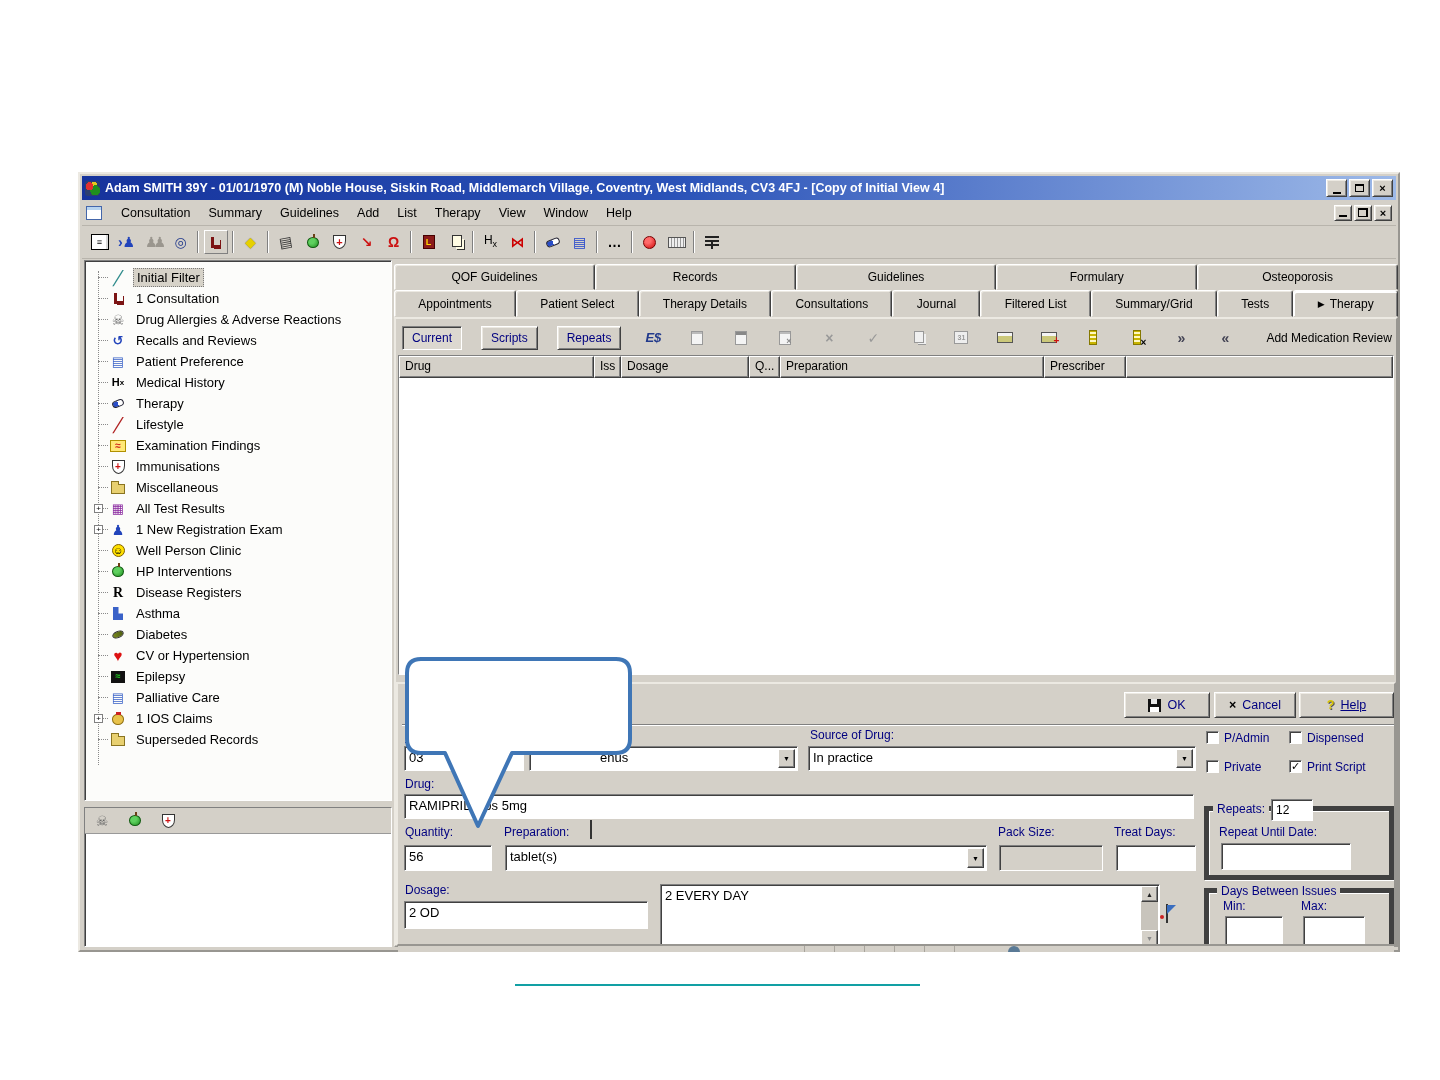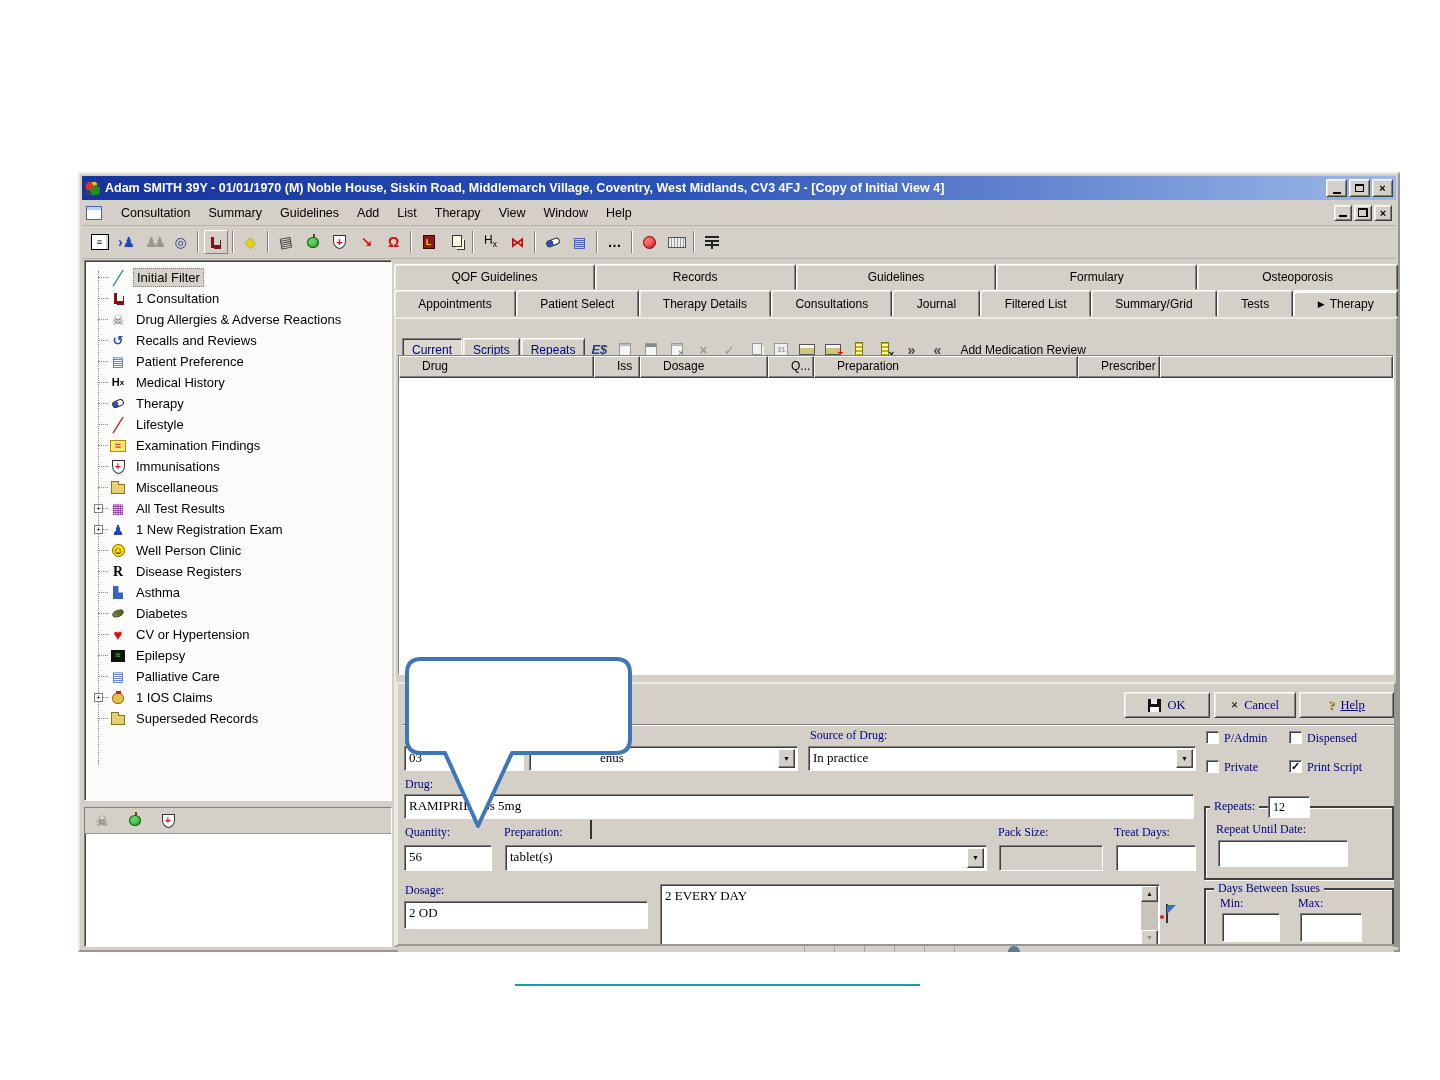--- a/index.html
+++ b/index.html
@@ -110,42 +110,42 @@
   .tabrow { position:absolute; display:flex; }
   .tab { background:#d4d0c8; border:1px solid; border-color:#fff #404040 #d4d0c8 #fff; border-radius:3px 3px 0 0; box-shadow:inset 1px 1px 0 #ece9e2, inset -1px 0 0 #808080; font-size:12px; color:#000; display:flex; align-items:center; justify-content:center; height:26px; padding:0 10px; white-space:nowrap; }
   .tabs1 { left:314px; top:90px; width:1004px; }
   .tabs1 .tab { flex:1; }
   .tabs2 { left:314px; top:116px; width:1004px; }
   .tabs2 .tab { flex:1 1 auto; height:27px; }
   .tab.active { font-weight:normal; box-shadow:inset 1px 2px 0 #fff, inset -1px 0 0 #808080; border-bottom-color:#d4d0c8; position:relative; z-index:3; }
   .tab .arr { font-size:9px; margin-right:5px; }
 
   
-  .ttoolbar { position:absolute; left:318px; top:160px; width:996px; height:31px; display:flex; align-items:center; padding:0 4px; }
+  .ttoolbar { position:absolute; left:318px; top:148px; width:996px; height:31px; display:flex; align-items:center; padding:0 4px;gap:18px; }
   .tbtn { height:24px; padding:0 9px; font-size:12px; color:#000080; display:flex; align-items:center; margin-right:1px; }
   .tbtn.down { border:1px solid; border-color:#808080 #fff #fff #808080; box-shadow:inset 1px 1px 0 #404040; background:#dcd8d0; }
   .tico { width:26px; height:24px; display:flex; align-items:center; justify-content:center; flex:none; }
   .addmed { font-size:12px; color:#000; margin-left:10px; white-space:nowrap; }
   .chev { font-size:14px; color:#445; font-weight:bold; }
   .issue-g { font-size:13px; font-weight:bold; color:#223a8c; font-style:italic; }
   .gray-g { color:#999; font-weight:bold; font-size:14px; }
 
   
   .gridwrap { position:absolute; left:318px; top:181px; width:996px; height:320px; border:1px solid; border-color:#808080 #fff #fff #808080; box-shadow:inset 1px 1px 0 #404040; background:#fff; }
   .gridhead { display:flex; height:22px; background:#d4d0c8; }
-  .gh { border:1px solid; border-color:#fff #404040 #404040 #fff; box-shadow:inset -1px -1px 0 #808080; font-size:12px; padding:2px 22px; white-space:nowrap; overflow:hidden; flex:none; }
-
-  
-  .form { position:absolute; left:316px; top:508px; width:1000px; height:264px; border:2px outset #ece9e2; background:#d4d0c8; overflow:hidden;font-family:Liberation Serif, serif; }
+  .gh { border:1px solid; border-color:#fff #404040 #404040 #fff; box-shadow:inset -1px -1px 0 #808080; font-size:12px; padding:2px 5px; white-space:nowrap; overflow:hidden; flex:none; }
+
+  
+  .form { position:absolute; left:316px; top:508px; width:1000px; height:264px; border:2px outset #ece9e2; background:#d4d0c8; overflow:hidden; }
   .lbl { position:absolute; font-size:12px; color:#000080; white-space:nowrap; }
   .btn { position:absolute; height:26px; display:flex; align-items:center; justify-content:center; gap:6px; font-size:12.5px; color:#000080; }
   .cb { position:absolute; width:13px; height:13px; background:#fff; border:1px solid; border-color:#808080 #fff #fff #808080; box-shadow:inset 1px 1px 0 #404040; font-size:11px; font-weight:bold; color:#000; display:flex; align-items:center; justify-content:center; line-height:1; }
   .cblbl { position:absolute; font-size:12px; color:#000080; white-space:nowrap; }
   .dd { position:absolute; right:2px; top:2px; bottom:2px; width:17px; background:#d4d0c8; border:1px solid; border-color:#fff #404040 #404040 #fff; box-shadow:inset -1px -1px 0 #808080; display:flex; align-items:center; justify-content:center; font-size:7px; color:#000; }
-  .fset { position:absolute; border:2px solid #404040; box-shadow:1px 1px 0 #fff, inset 1px 1px 0 #fff; }
+  .fset { position:absolute; border:5px solid #404040; box-shadow:1px 1px 0 #fff, inset 1px 1px 0 #fff; }
   .legend { position:absolute; top:-9px; left:8px; background:#d4d0c8; padding:0 4px; font-size:12px; color:#000080; white-space:nowrap; }
   .sb { position:absolute; right:1px; top:1px; bottom:1px; width:17px; background:#c8c4bc; display:flex; flex-direction:column; justify-content:space-between; }
   .sbb { height:16px; background:#d4d0c8; border:1px solid; border-color:#fff #404040 #404040 #fff; box-shadow:inset -1px -1px 0 #808080; font-size:7px; display:flex; align-items:center; justify-content:center; color:#222; }
   .sbb.dim { color:#888; }
 
   .strip { position:absolute; left:318px; top:772px; width:996px; height:6px; background:#d4d0c8; }
   .strip .tick { position:absolute; top:0; width:1px; height:6px; background:#a8a49c; }
   .strip .dot { position:absolute; left:610px; top:0px; width:12px; height:6px; border-radius:6px 6px 0 0; background:#5a7a96; }
 
   .callout { position:absolute; left:403px; top:656px; width:240px; height:186px; z-index:40; pointer-events:none; }
@@ -350,20 +350,27 @@
           </div>
         <div class="trow">
             <span class="stub"></span>
             <span class="ti">
               <span class="ic-smiley">☺</span>
             </span>
             <span class="tlabel">Well Person Clinic</span>
           </div>
         <div class="trow">
             <span class="stub"></span>
+            <span class="ti">
+              <span class="i-apple"></span>
+            </span>
+            <span class="tlabel">HP Interventions</span>
+          </div>
+        <div class="trow">
+            <span class="stub"></span>
             <span class="ti ic-R">R</span>
             <span class="tlabel">Disease Registers</span>
           </div>
         <div class="trow">
             <span class="stub"></span>
             <span class="ti">
               <span class="ic-asthma"></span>
             </span>
             <span class="tlabel">Asthma</span>
           </div>

